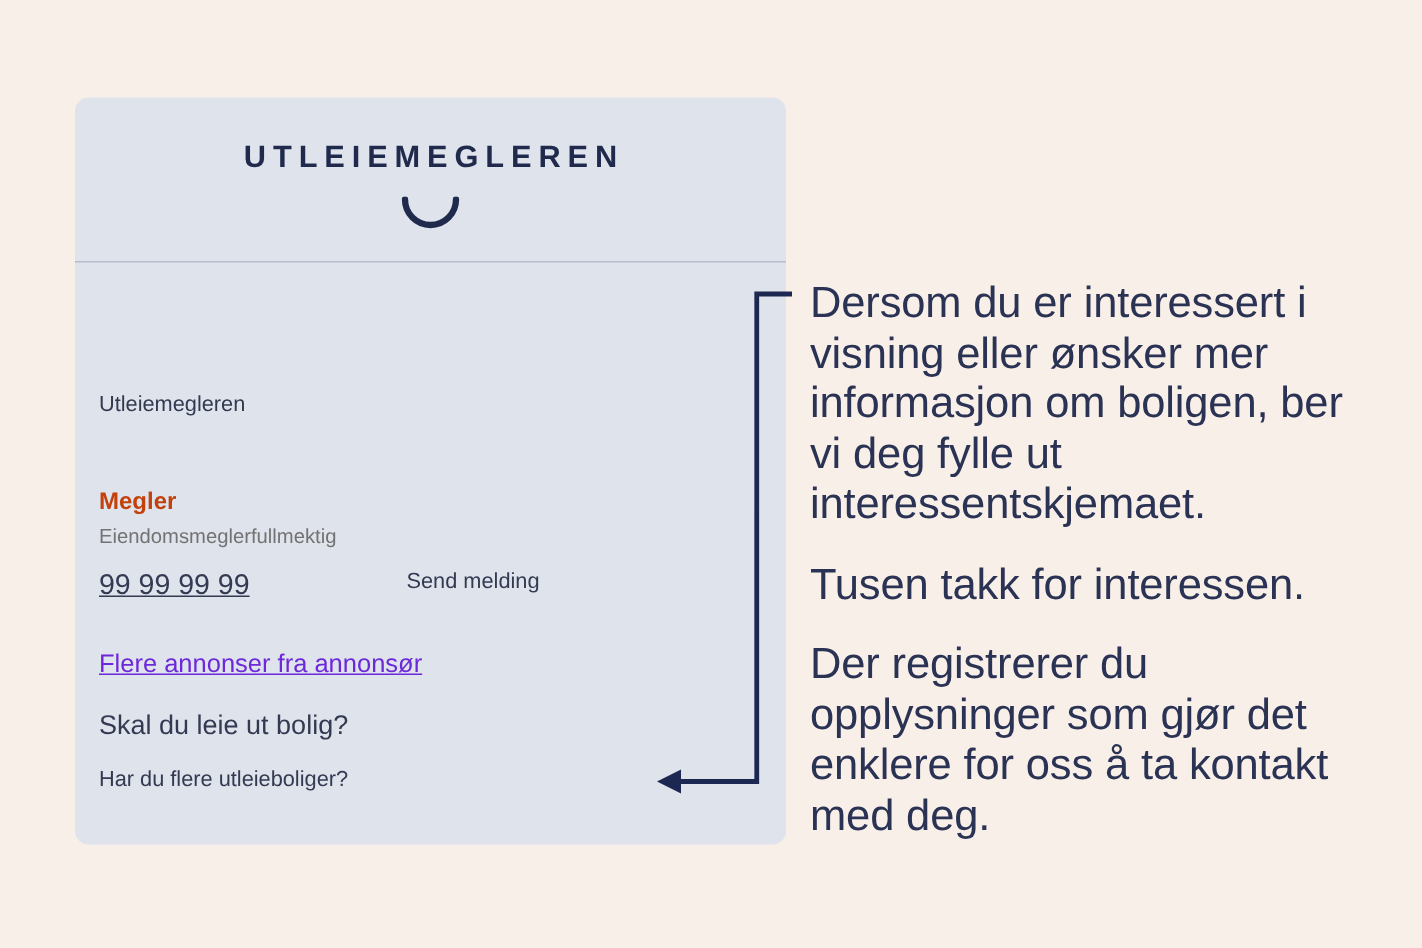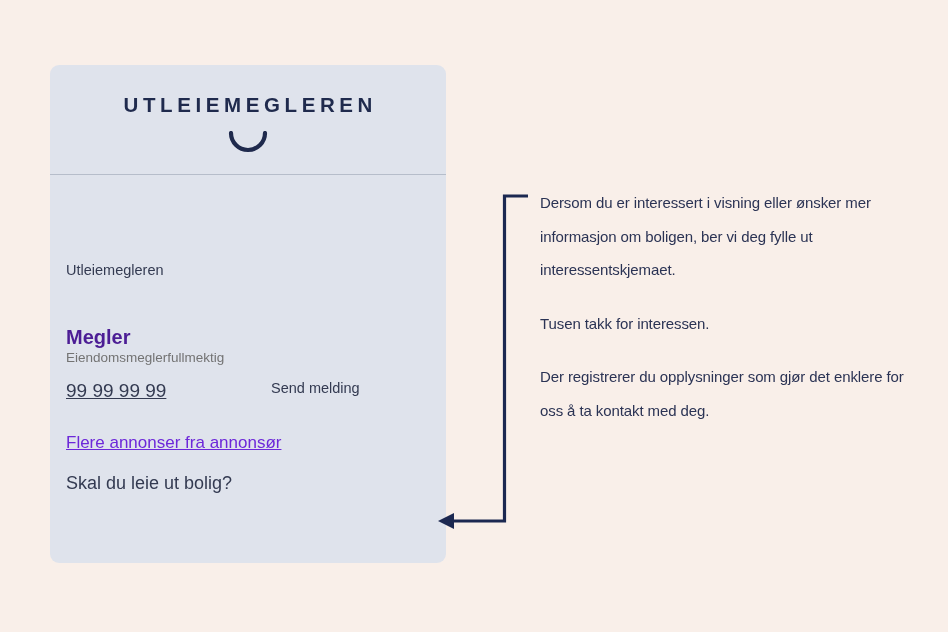--- a/index.html
+++ b/index.html
@@ -18,21 +18,21 @@
     position: relative;
     width: 948px;
     height: 632px;
   }
 
   
   .card {
     position: absolute;
     left: 50px;
     top: 65px;
-    width: 396px;
+    width: 474px;
     height: 498px;
     background: #dfe3ec;
     border-radius: 9px;
     box-sizing: border-box;
     overflow: hidden;
   }
   .card-header {
     position: absolute;
     left: 0;
     top: 0;
@@ -75,23 +75,23 @@
     position: absolute;
     left: 16px;
     top: 87px;
     font-size: 14.5px;
     color: #333a51;
   }
   .broker-name {
     position: absolute;
     left: 16px;
     top: 151px;
-    font-size: 20px;
+    font-size: 16px;
     font-weight: bold;
-    color: #4c1d95;
+    color: #c2410c;
   }
   .broker-title {
     position: absolute;
     left: 16px;
     top: 175px;
     font-size: 13.5px;
     color: #737373;
   }
   .phone-link {
     position: absolute;
@@ -146,21 +146,21 @@
     pointer-events: none;
   }
 
   
   .annotation {
     position: absolute;
     left: 540px;
     top: 186px;
     width: 380px;
     color: #2b3354;
-    font-size: 15px;
+    font-size: 29px;
     line-height: 33.5px;
     letter-spacing: -0.1px;
   }
   .annotation p {
     margin: 0 0 20px 0;
   }
   .annotation p:last-child { margin-bottom: 0; }
 </style>
 </head>
 <body>
@@ -187,20 +187,21 @@
       <div class="broker-title">Eiendomsmeglerfullmektig</div>
 
       <a class="phone-link">99 99 99 99</a>
 
       <div class="send-message">Send melding</div>
 
       <a class="more-ads">Flere annonser fra annonsør</a>
 
       <div class="link-row-1">Skal du leie ut bolig?</div>
 
+      <div class="link-row-2">Har du flere utleieboliger?</div>
 
     </div>
   </div>
 
   <svg class="connector" width="110" height="350" viewBox="0 0 110 350">
     <g fill="none" stroke="#1c2851" stroke-width="3.2">
       <path d="M98 11 L74.5 11 L74.5 336 L23 336"></path>
     </g>
     <path d="M8 336 L24 328 L24 344 Z" fill="#1c2851"></path>
   </svg>

